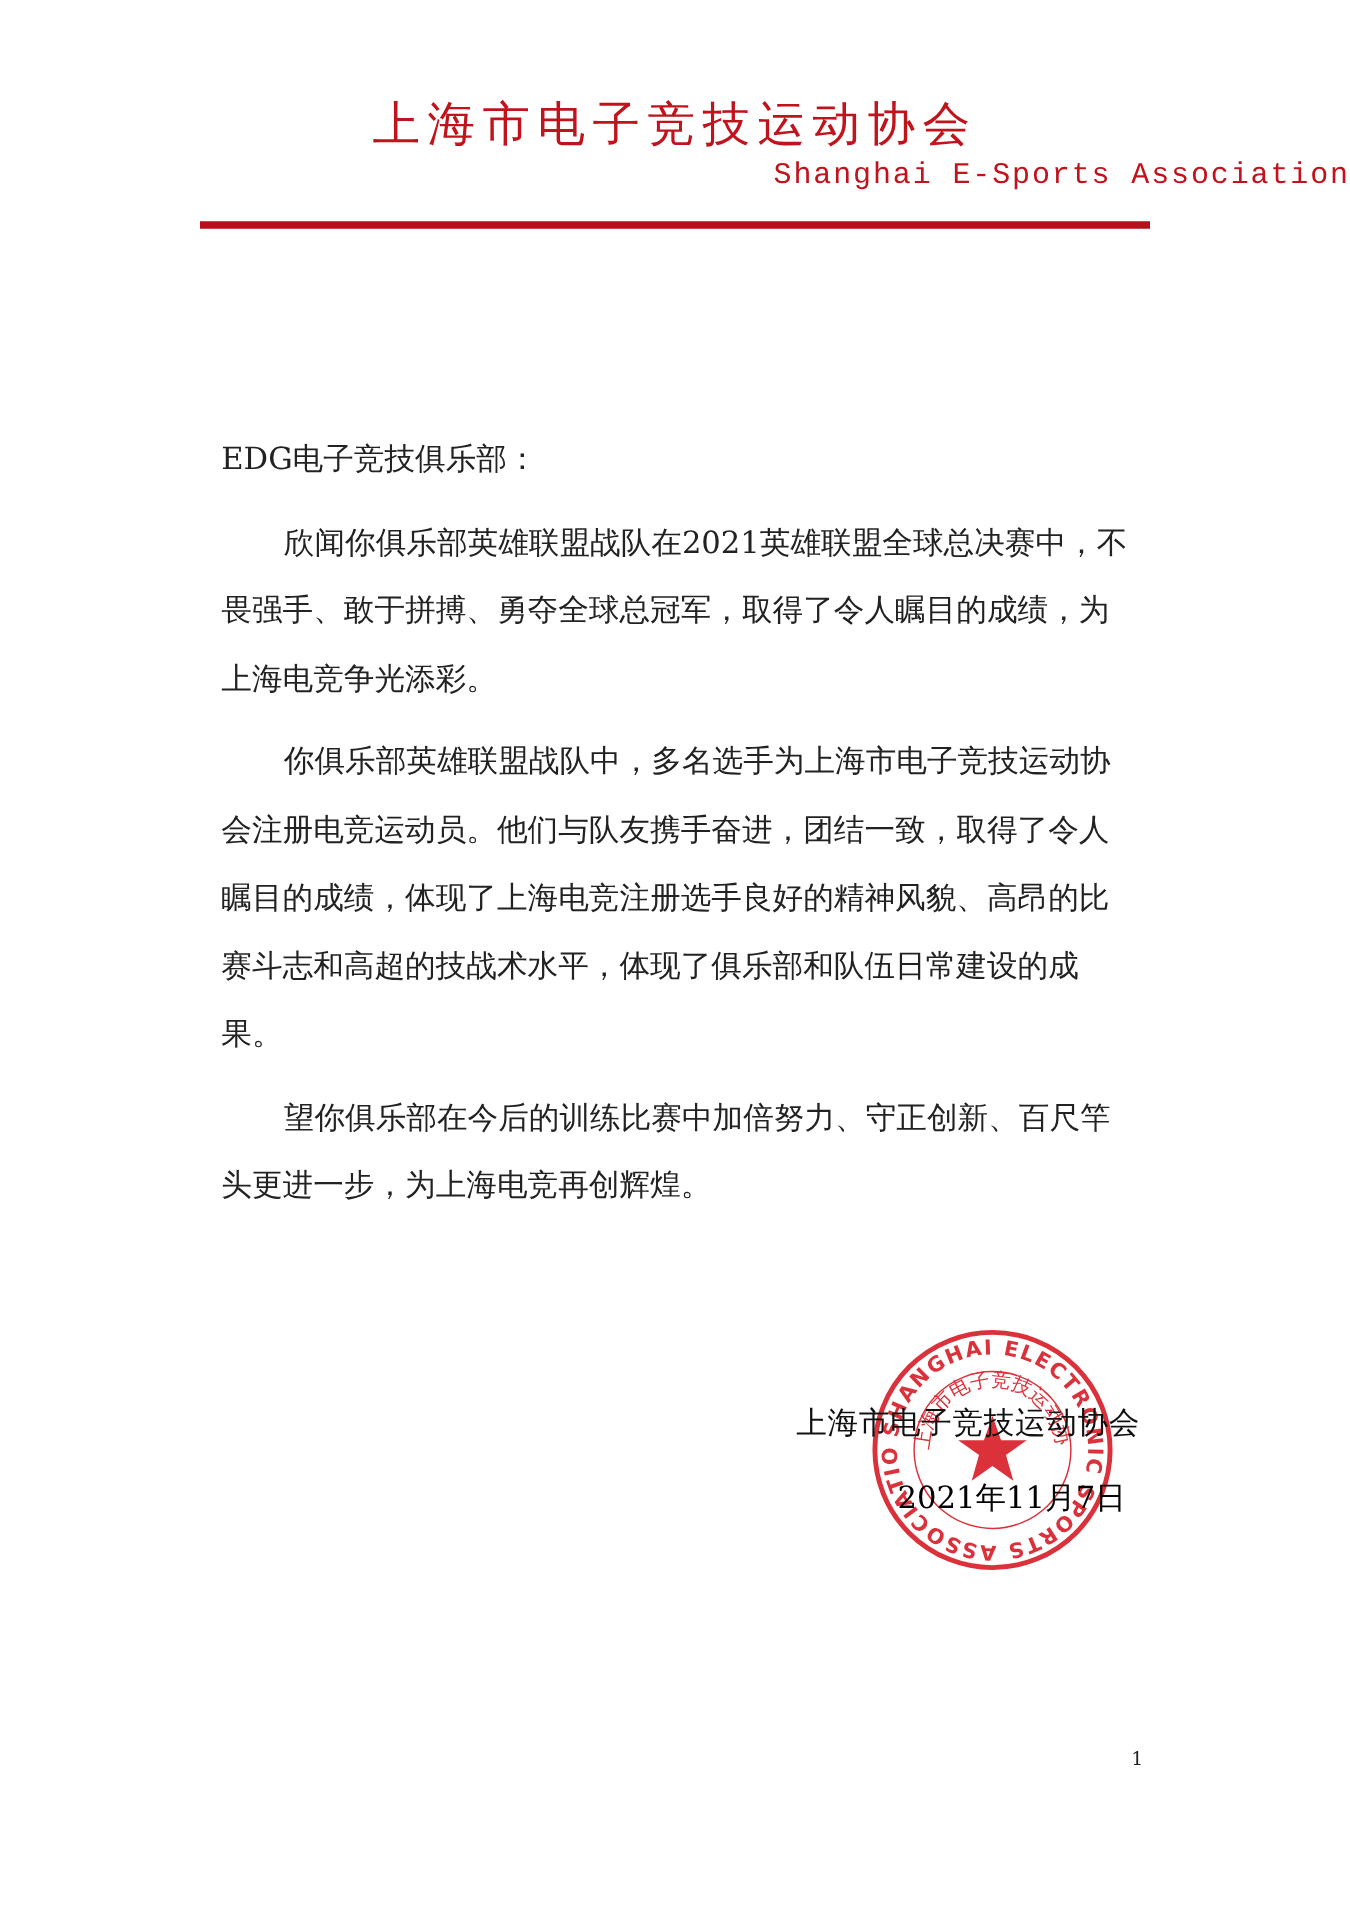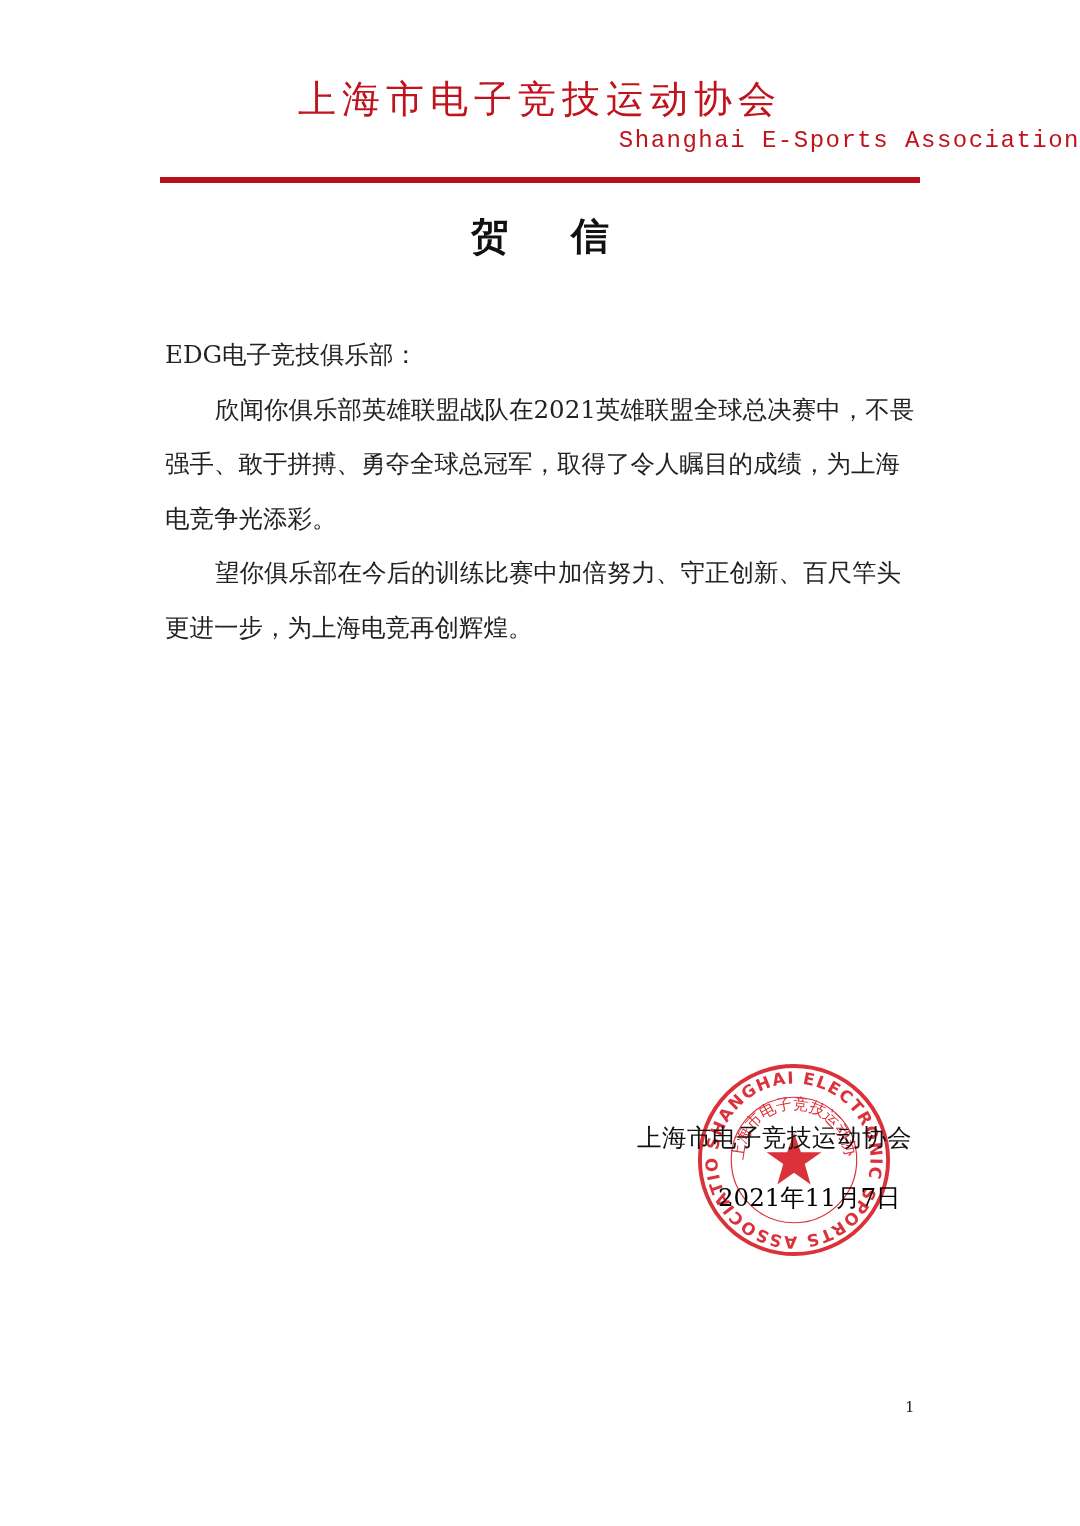--- a/index.html
+++ b/index.html
@@ -5,44 +5,42 @@
     html, body { margin: 0; padding: 0; background: #ffffff; }
     body { width: 1080px; height: 1526px; position: relative; overflow: hidden; font-family: "DejaVu Serif", serif; color: #1a1a1a; }
     .page { position: absolute; left: 0; top: 0; width: 1080px; height: 1490px; background: #ffffff; text-decoration: underline; }
     .lh-cn { position: absolute; left: 0; width: 1080px; top: 74px; text-align: center; color: #c0131c; font-family: "DejaVu Serif", serif; font-size: 38px; letter-spacing: 6px; line-height: 50px; }
     .lh-en { position: absolute; left: 0; width: 1080px; top: 124px; text-align: right; color: #c0131c; font-family: "Liberation Mono", "DejaVu Sans Mono", monospace; font-size: 24px; letter-spacing: 1.5px; line-height: 34px; }
     .rule { position: absolute; left: 160px; top: 177px; width: 760px; height: 6px; background: #b8101a; }
     .title { position: absolute; left: 0; width: 1080px; top: 208px; text-align: center; font-family: "DejaVu Sans", sans-serif; font-weight: bold; font-size: 38px; line-height: 56px; color: #111; word-spacing: 0; }
     .title span { display: inline-block; }
     .title .gap { width: 62px; }
     .body-text { position: absolute; left: 165px; width: 750px; top: 328px; font-family: "DejaVu Serif", serif; font-size: 24.5px; line-height: 54.5px; color: #222; }
-    .body-text p { margin: 0; }
+    .body-text p { margin: 12px; }
     .body-text p.indent { text-indent: 50px; }
     .salutation { margin-bottom: 0; }
     .sign-org { position: absolute; left: 637px; top: 1118px; width: 290px; text-align: left; font-family: "DejaVu Serif", serif; font-size: 24.5px; line-height: 40px; color: #111; letter-spacing: 0.5px; z-index: 2; }
     .sign-date { position: absolute; left: 718px; top: 1178px; width: 220px; text-align: left; font-family: "DejaVu Serif", serif; font-size: 24.5px; line-height: 40px; color: #000000; z-index: 2; }
     .seal { position: absolute; left: 696px; top: 1062px; width: 196px; height: 196px; z-index: 1; opacity: 0.92; }
     .page-num { position: absolute; left: 905px; top: 1398px; font-family: "DejaVu Serif", serif; font-size: 15px; color: #222; }
   </style>
 </head>
 <body>
 
 <div class="page">
 
   <div class="lh-cn">上海市电子竞技运动协会</div>
   <div class="lh-en">Shanghai E-Sports Association</div>
   <div class="rule"></div>
 
-  <div class="title">
-    <span>贺</span><span class="gap"></span><span>信</span>
-  </div>
 
   <div class="body-text">
     <p class="salutation">EDG电子竞技俱乐部：</p>
     <p class="indent">欣闻你俱乐部英雄联盟战队在2021英雄联盟全球总决赛中，不畏强手、敢于拼搏、勇夺全球总冠军，取得了令人瞩目的成绩，为上海电竞争光添彩。</p>
+    <p class="indent">你俱乐部英雄联盟战队中，多名选手为上海市电子竞技运动协会注册电竞运动员。他们与队友携手奋进，团结一致，取得了令人瞩目的成绩，体现了上海电竞注册选手良好的精神风貌、高昂的比赛斗志和高超的技战术水平，体现了俱乐部和队伍日常建设的成果。</p>
     <p class="indent">望你俱乐部在今后的训练比赛中加倍努力、守正创新、百尺竿头更进一步，为上海电竞再创辉煌。</p>
   </div>
 
   <svg class="seal" viewBox="0 0 200 200" xmlns="http://www.w3.org/2000/svg">
     <defs>
       <path id="sealArc" d="M 100,100 m -78,0 a 78,78 0 1,1 156,0 a 78,78 0 1,1 -156,0"></path>
       <path id="sealArcInner" d="M 100,100 m -52,0 a 52,52 0 1,1 104,0"></path>
     </defs>
     <circle cx="100" cy="100" r="96" fill="none" stroke="#d8202a" stroke-width="4"></circle>
     <circle cx="100" cy="100" r="64" fill="none" stroke="#d8202a" stroke-width="1.2"></circle>

